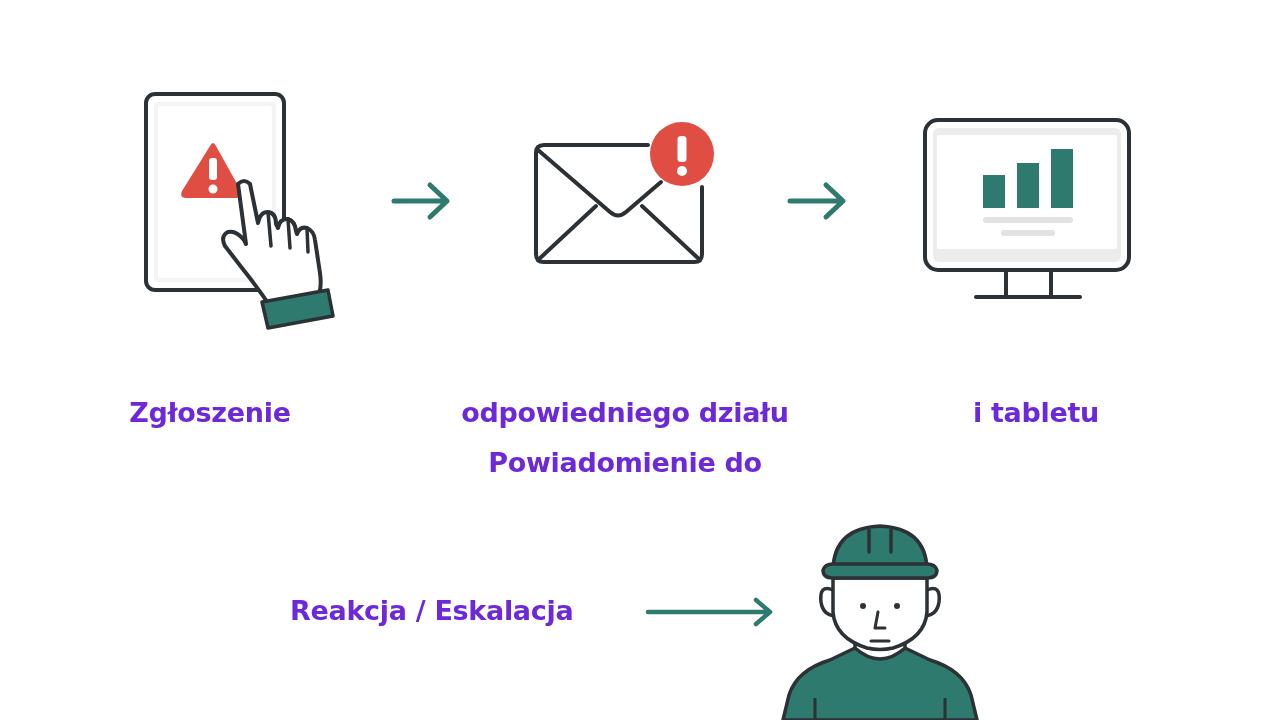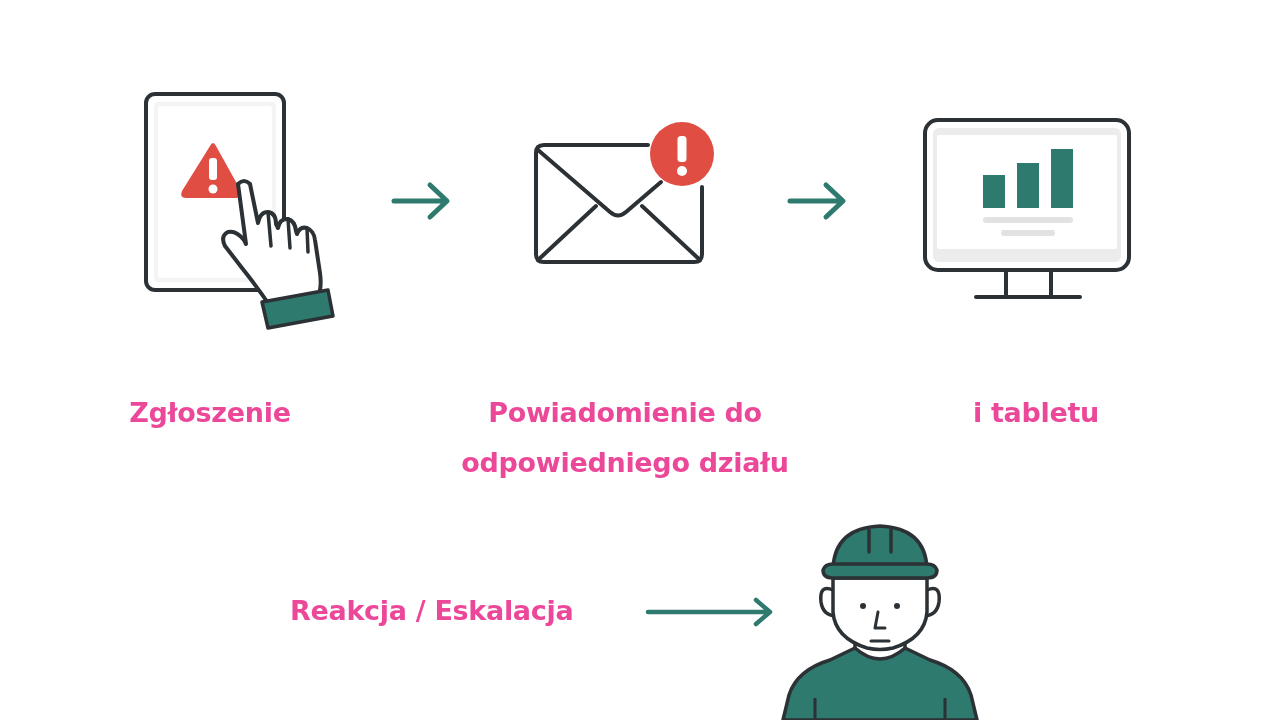--- a/index.html
+++ b/index.html
@@ -3,21 +3,21 @@
 <meta charset="utf-8">
 <style>
   html, body { margin: 0; padding: 0; }
   body {
     width: 1280px; height: 720px; overflow: hidden;
     background: #ffffff; position: relative;
     font-family: "DejaVu Sans", "Liberation Sans", sans-serif;
   }
   .abs { position: absolute; }
   .label {
-    position: absolute; color: #ec4899; font-weight: bold;
+    position: absolute; color: #6d28d9; font-weight: bold;
     font-size: 27px; line-height: 50px; text-align: center;
     letter-spacing: -0.3px; white-space: nowrap;
   }
   svg { display: block; overflow: visible; }
 </style>
 </head>
 <body>
 
 <div class="abs" style="left:140px; top:88px; width:200px; height:250px;">
   <svg width="200" height="250" viewBox="0 0 200 250">
@@ -75,22 +75,22 @@
 
     <path d="M86 157 L86 180 M131 157 L131 180" stroke="#2b3134" stroke-width="4"></path>
     <path d="M56 182 L160 182" stroke="#2b3134" stroke-width="4" stroke-linecap="round"></path>
   </svg>
 </div>
 
 <div class="label" style="left:90px; top:388px; width:240px;">
   <div>Zgłoszenie</div>
 </div>
 <div class="label" style="left:445px; top:388px; width:360px;">
+  <div>odpowiedniego działu</div>
   <div>Powiadomienie do</div>
-  <div>odpowiedniego działu</div>
 </div>
 <div class="label" style="left:886px; top:388px; width:300px;">
   <div>i tabletu</div>
 </div>
 
 <div class="label" style="left:290px; top:586px; text-align:left;">Reakcja / Eskalacja</div>
 
 <div class="abs" style="left:643px; top:595px;">
   <svg width="134" height="34" viewBox="0 0 134 34">
     <path d="M5 17 L126 17 M113 5 L127 17 L113 29" stroke="#2e7a6e" stroke-width="4.5" fill="none" stroke-linecap="round" stroke-linejoin="round"></path>

